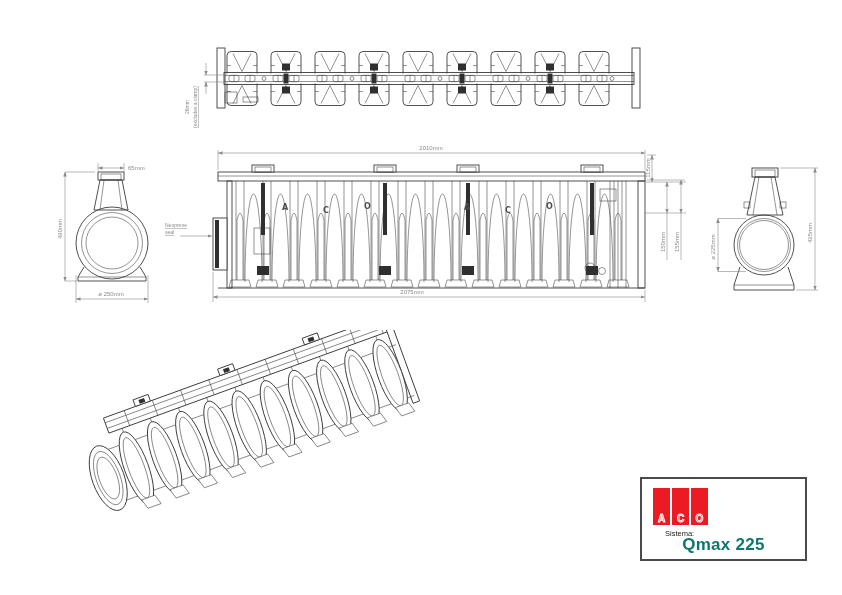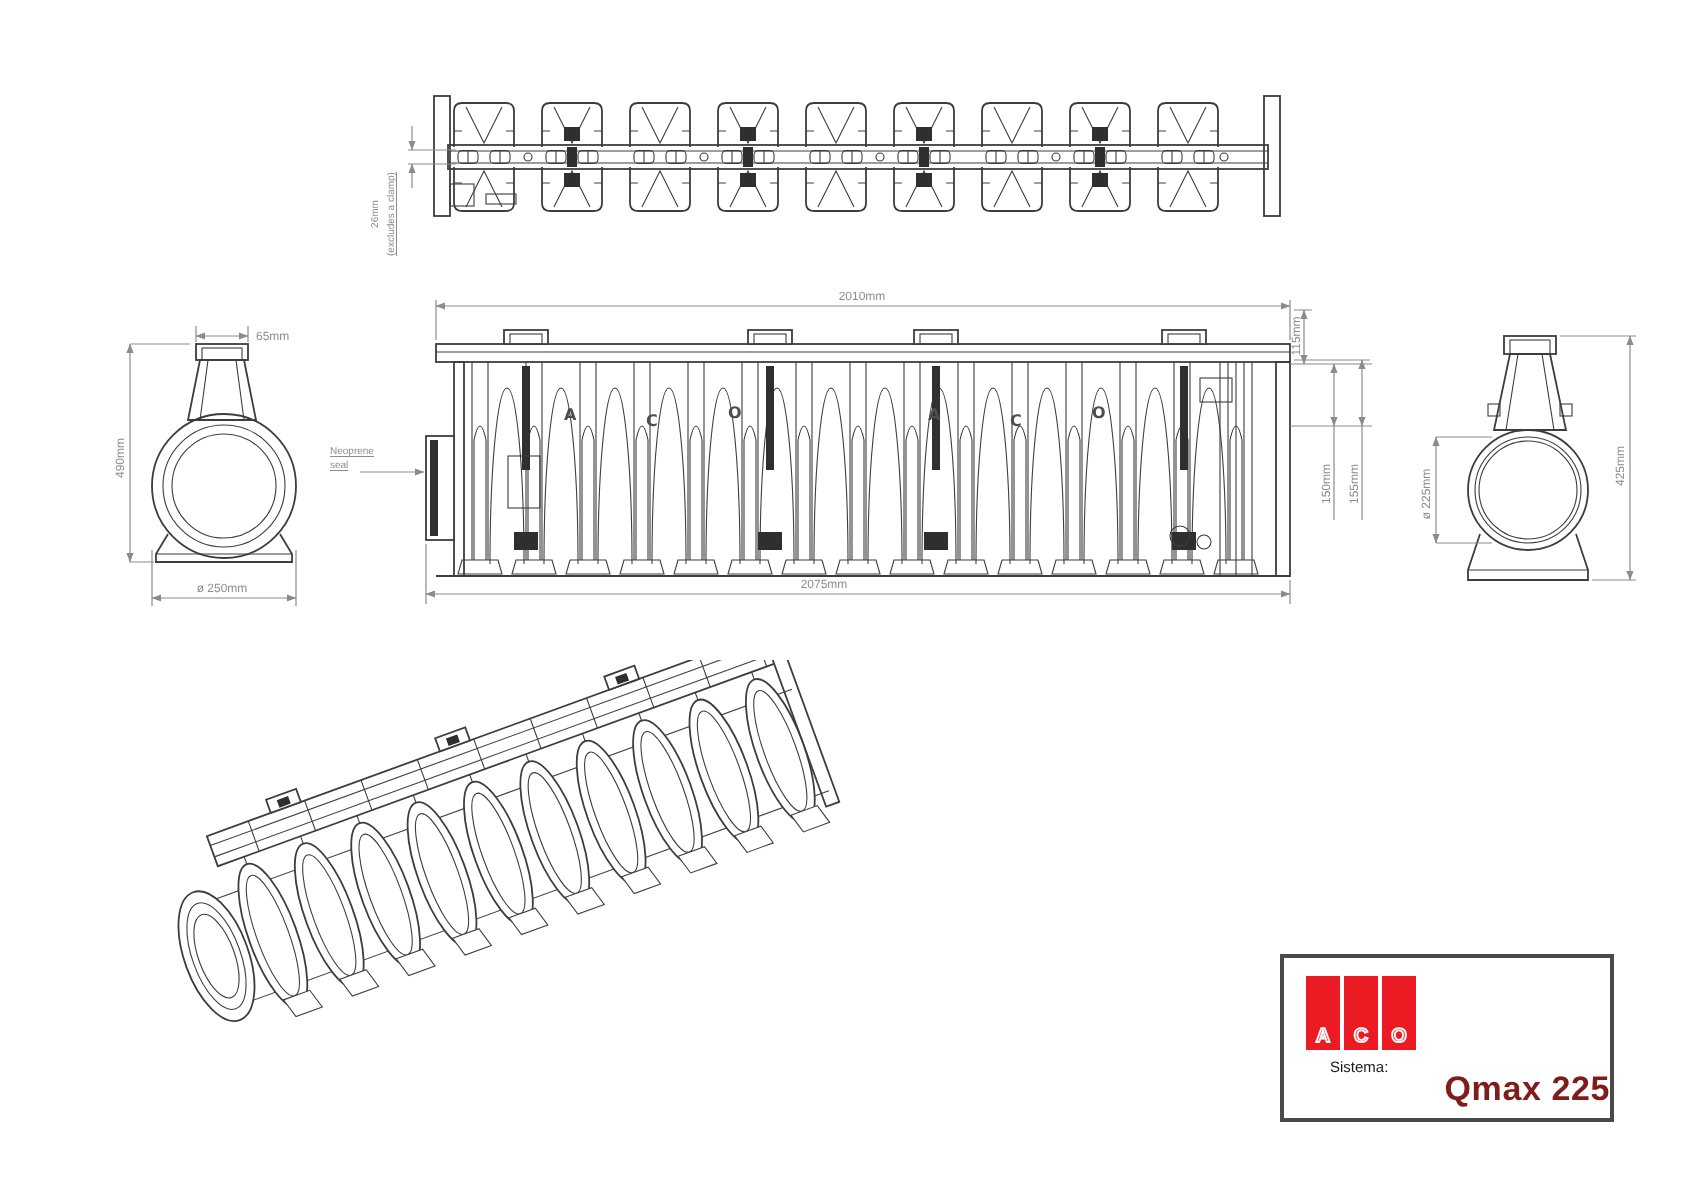--- a/index.html
+++ b/index.html
@@ -15,22 +15,22 @@
   .dim-s{font-size:5px;}
   .cast{font-family:"DejaVu Sans",sans-serif;font-size:8px;fill:#4d4d4d;font-weight:bold;}
   .title-block{position:absolute;left:640px;top:477px;width:163px;height:80px;
                border:2px solid #4a4a4a;background:#fff;}
   .logo{position:absolute;left:11px;top:9px;display:flex;gap:2px;}
   .logo-bar{position:relative;width:17px;height:37px;background:#ec1b23;}
   .logo-letter{position:absolute;bottom:1px;left:0;width:100%;text-align:center;
                font-size:10px;font-weight:bold;color:rgba(255,255,255,0.15);
                -webkit-text-stroke:0.9px #ffffff;}
   .sistema{position:absolute;left:8px;top:50px;font-size:7.5px;color:#1c1c1c;padding-left:15px;}
-  .product{position:absolute;left:0;top:56px;width:100%;text-align:right;
-           font-size:17px;font-weight:600;color:#7f1d1d;letter-spacing:0.3px;}
+  .product{position:absolute;left:0;top:56px;width:100%;text-align:center;
+           font-size:17px;font-weight:600;color:#0f766e;letter-spacing:0.3px;}
 </style>
 </head>
 <body>
 
 <div class="page">
 
   <svg class="view" style="left:180px;top:35px;" width="470" height="110" viewBox="0 0 470 110">
     <defs>
       <marker id="ap" markerWidth="8" markerHeight="6" refX="7.5" refY="3" orient="auto-start-reverse">
         <path d="M0,0 L8,3 L0,6 z" fill="#8c8c8c"></path>

